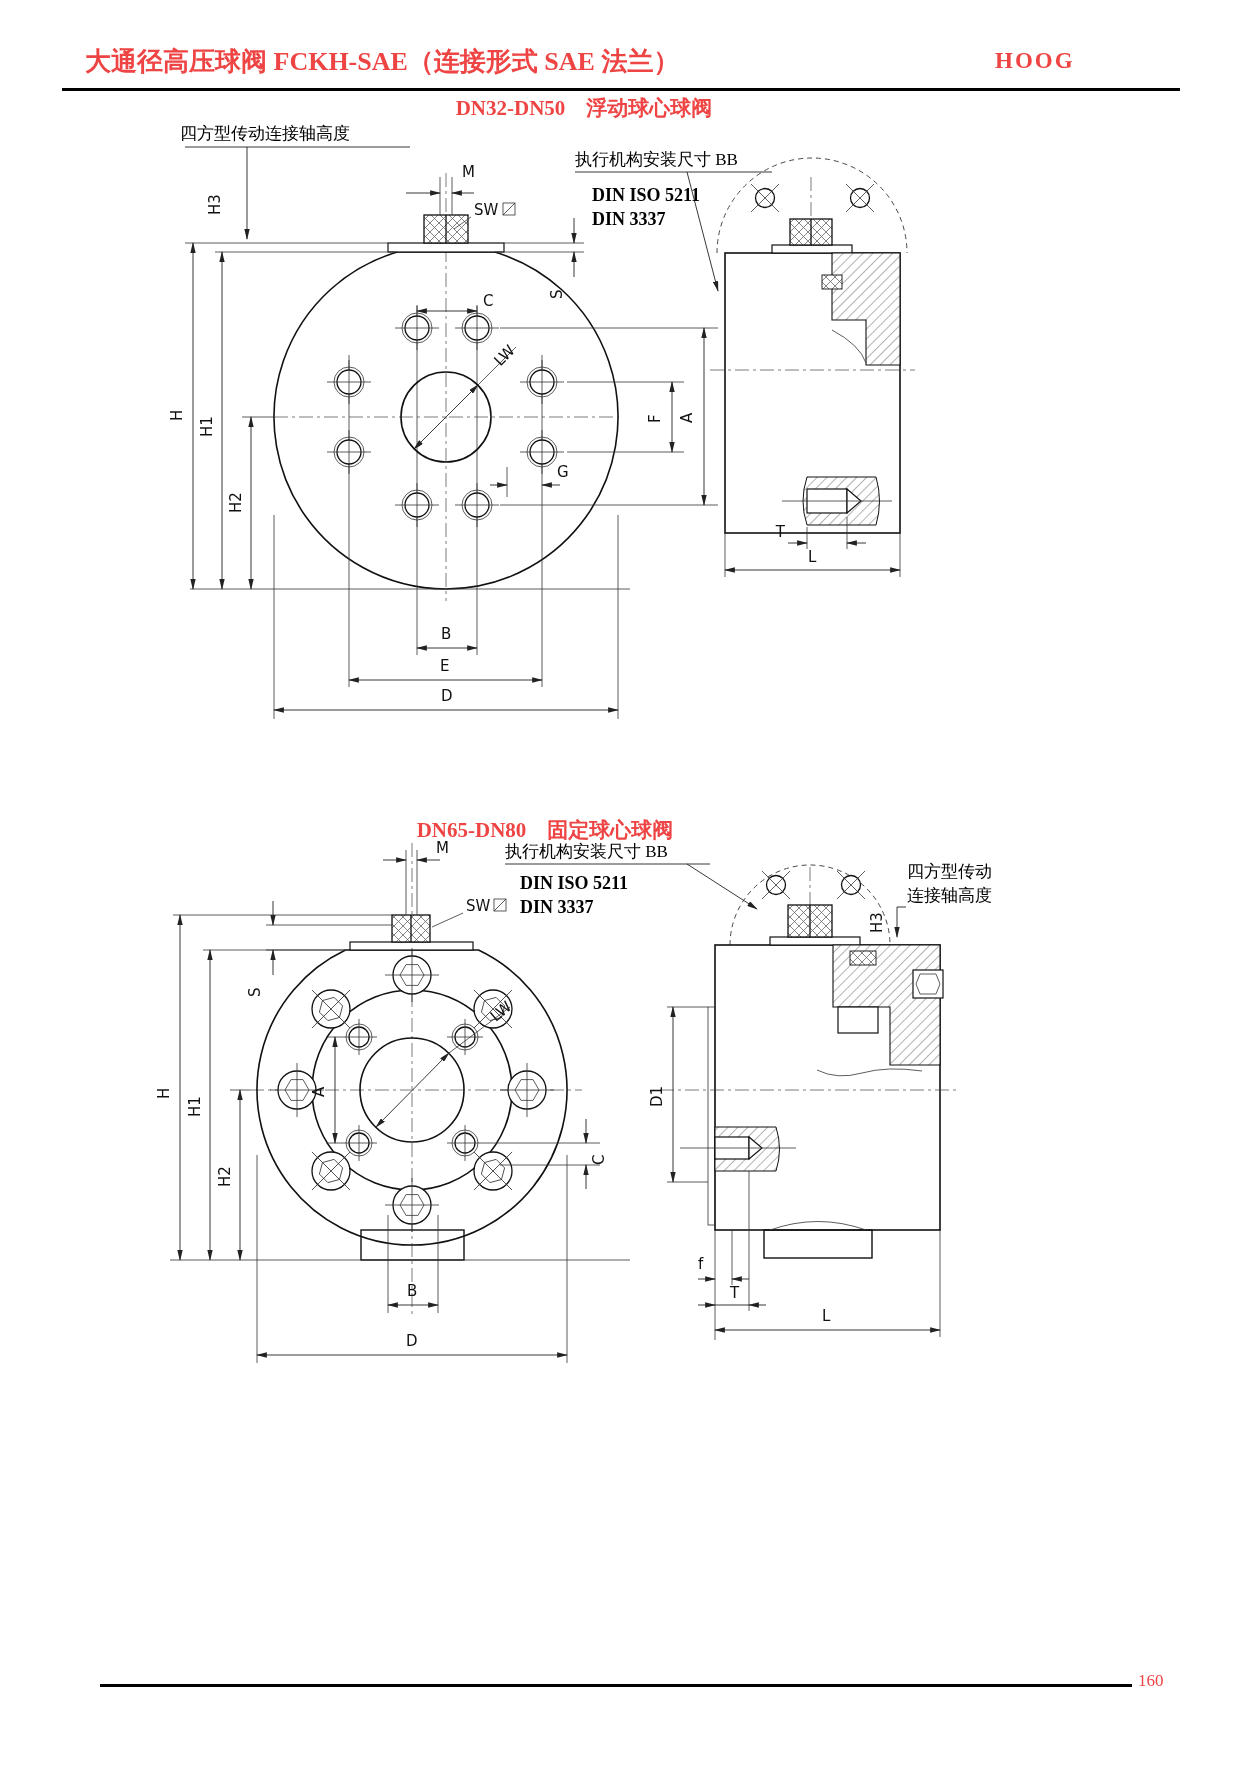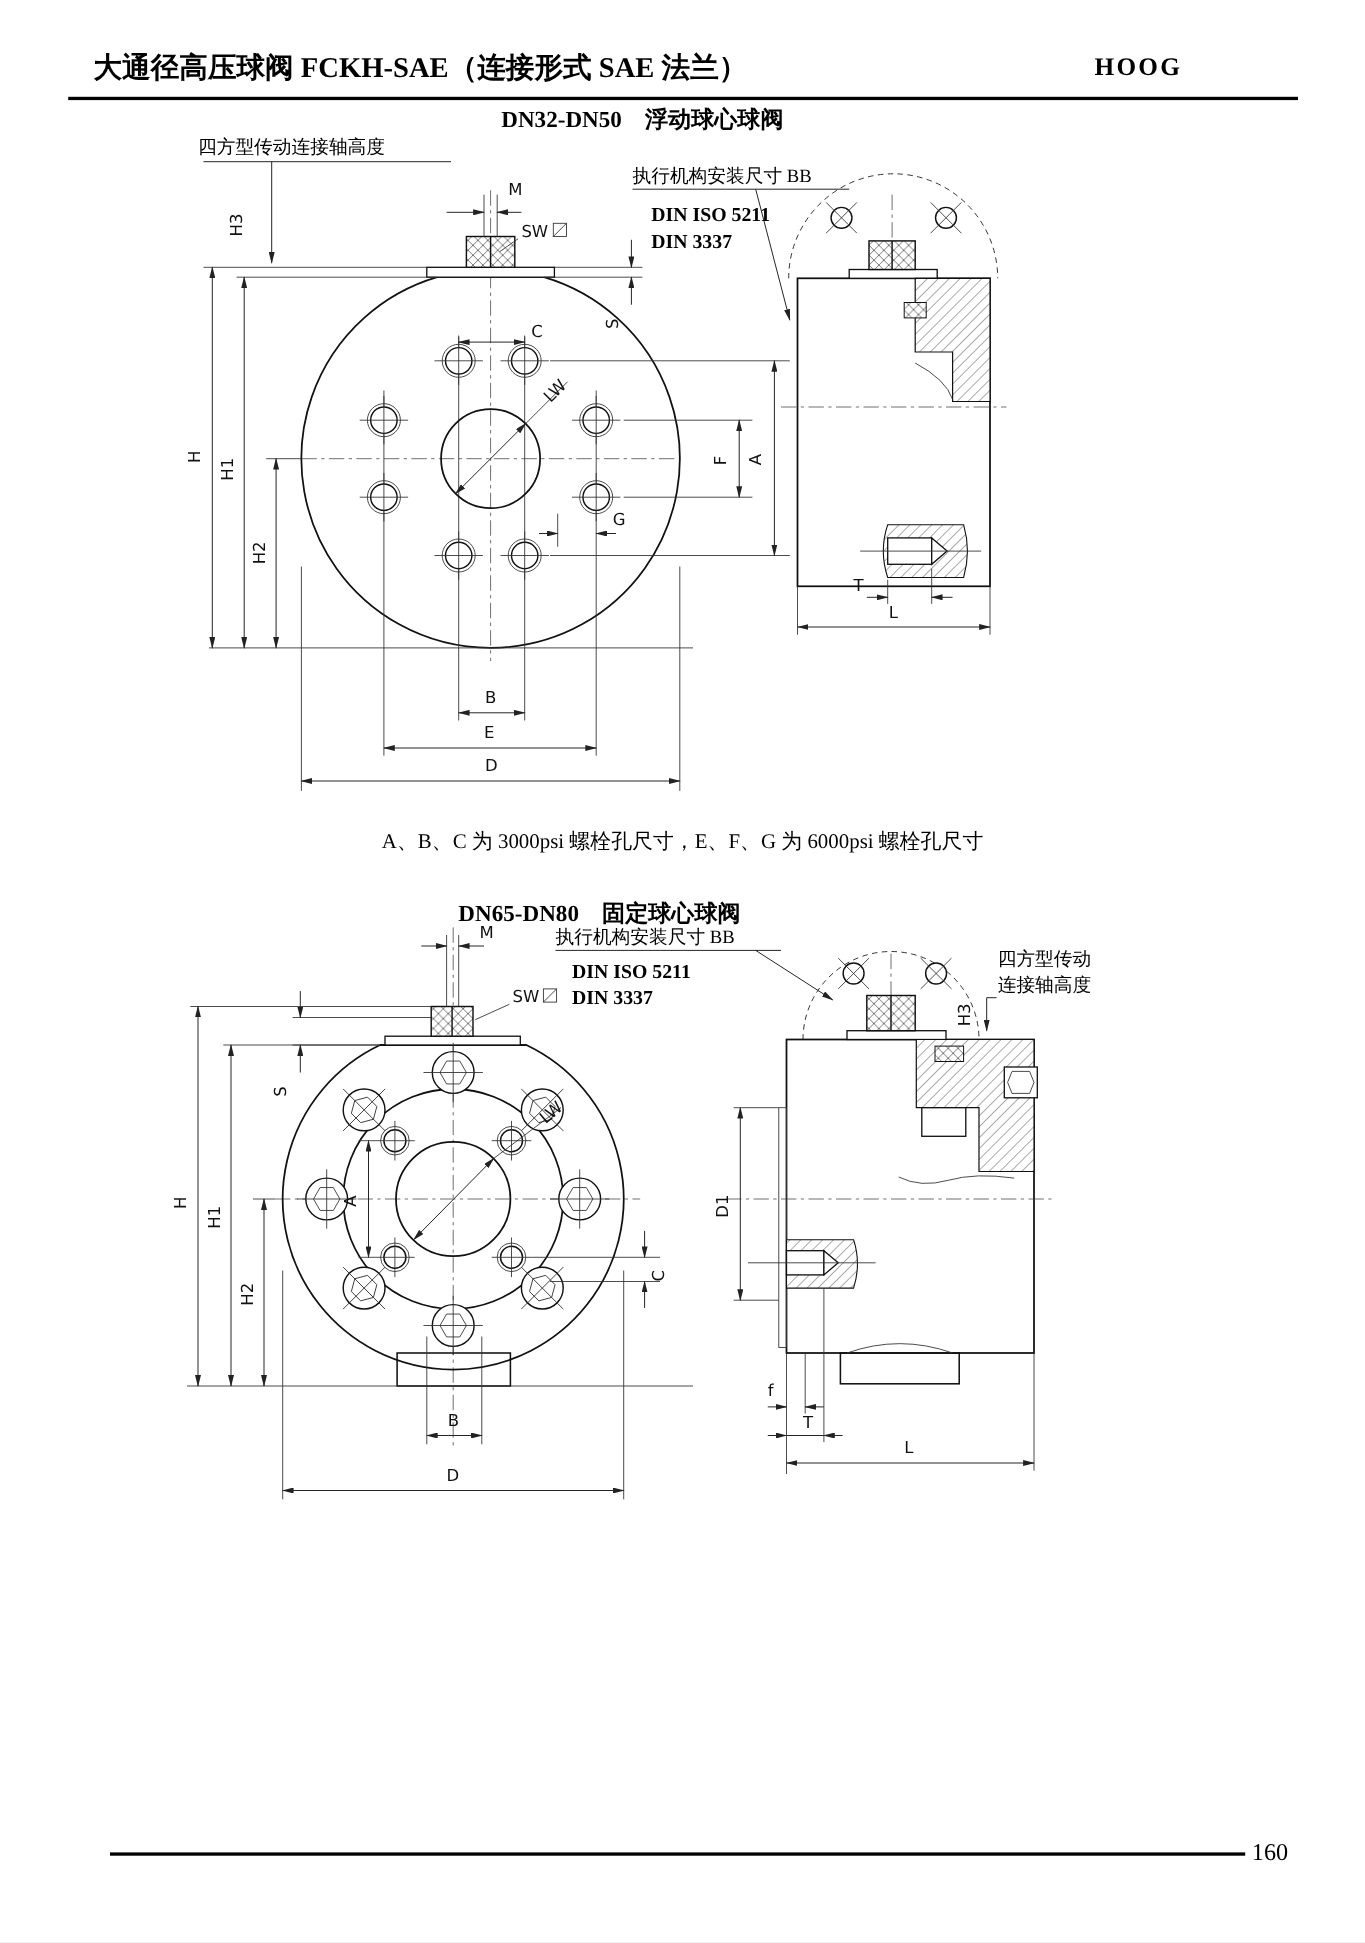--- a/index.html
+++ b/index.html
@@ -1,27 +1,27 @@
 <!DOCTYPE html>
 <html><head>
 <meta charset="utf-8">
 <style>
   html,body{margin:0;padding:0;background:#e8e8e8;}
   .page{position:relative;width:1241px;height:1766px;background:#ffffff;overflow:hidden;
-        font-family:"Liberation Serif",serif;color:#000000;}
+        font-family:"Liberation Serif",serif;color:#ef4444;}
   .hdr-title{position:absolute;left:85px;top:44px;font-size:26px;font-weight:bold;white-space:nowrap;}
   .hdr-brand{position:absolute;left:995px;top:48px;font-size:23px;font-weight:bold;letter-spacing:2px;}
   .hdr-rule{position:absolute;left:62px;top:88px;width:1118px;height:3px;background:#000;}
   .sec-title{position:absolute;top:94px;left:0;width:1080px;text-align:center;
              font-size:21px;font-weight:bold;padding-left:44px;}
   .sec-title2{position:absolute;top:816px;left:0;width:1090px;text-align:center;
              font-size:21px;font-weight:bold;}
   .note{position:absolute;top:752px;left:0;width:1241px;text-align:center;font-size:19px;}
   .ftr-rule{position:absolute;left:100px;top:1684px;width:1032px;height:3px;background:#000;}
-  .ftr-num{position:absolute;left:1138px;top:1671px;font-size:22px;text-align:right;}
+  .ftr-num{position:absolute;left:1138px;top:1671px;font-size:17px;text-align:right;}
   svg{position:absolute;}
   .ol{fill:none;stroke:#111;stroke-width:1.6;}
   .ol2{fill:#fff;stroke:#111;stroke-width:1.3;}
   .tl1{fill:none;stroke:#333;stroke-width:0.8;}
   .dim{fill:none;stroke:#222;stroke-width:0.9;}
   .cl{fill:none;stroke:#444;stroke-width:0.7;stroke-dasharray:14 4 3 4;}
   .dsh{fill:none;stroke:#333;stroke-width:0.9;stroke-dasharray:5 4;}
   .dtx{font-family:"DejaVu Sans",sans-serif;font-size:15px;fill:#111;}
   .cjk{font-family:"Liberation Serif",serif;font-size:17px;fill:#000;}
   .din{font-family:"Liberation Serif",serif;font-size:18px;font-weight:bold;fill:#000;}
@@ -194,21 +194,20 @@
       <line x1="777" y1="428" x2="796" y2="428" class="dim" marker-start="url(#ar)"></line>
       <text class="dtx" x="715" y="422" text-anchor="end">T</text>
 
       <line x1="655" y1="418" x2="655" y2="462" class="tl1"></line>
       <line x1="830" y1="418" x2="830" y2="462" class="tl1"></line>
       <line x1="655" y1="455" x2="830" y2="455" class="dim" marker-start="url(#ar)" marker-end="url(#ar)"></line>
       <text class="dtx" x="738" y="447">L</text>
     </g>
   </svg>
 
-  <div class="note">A、B、C 为 3000psi 螺栓孔尺寸，E、F、G 为 6000psi 螺栓孔尺寸</div>
   <div class="sec-title2">DN65-DN80　固定球心球阀</div>
 
   <svg width="1060" height="650" style="left:70px;top:755px;" viewBox="0 0 1060 650">
 
     <text class="cjk" x="435" y="102">执行机构安装尺寸 BB</text>
     <line x1="435" y1="109" x2="640" y2="109" class="dim"></line>
     <line x1="617" y1="109" x2="687" y2="154" class="dim" marker-end="url(#ar)"></line>
     <text class="din" x="450" y="134">DIN ISO 5211</text>
     <text class="din" x="450" y="158">DIN 3337</text>
     <text class="cjk" x="837" y="122">四方型传动</text>

